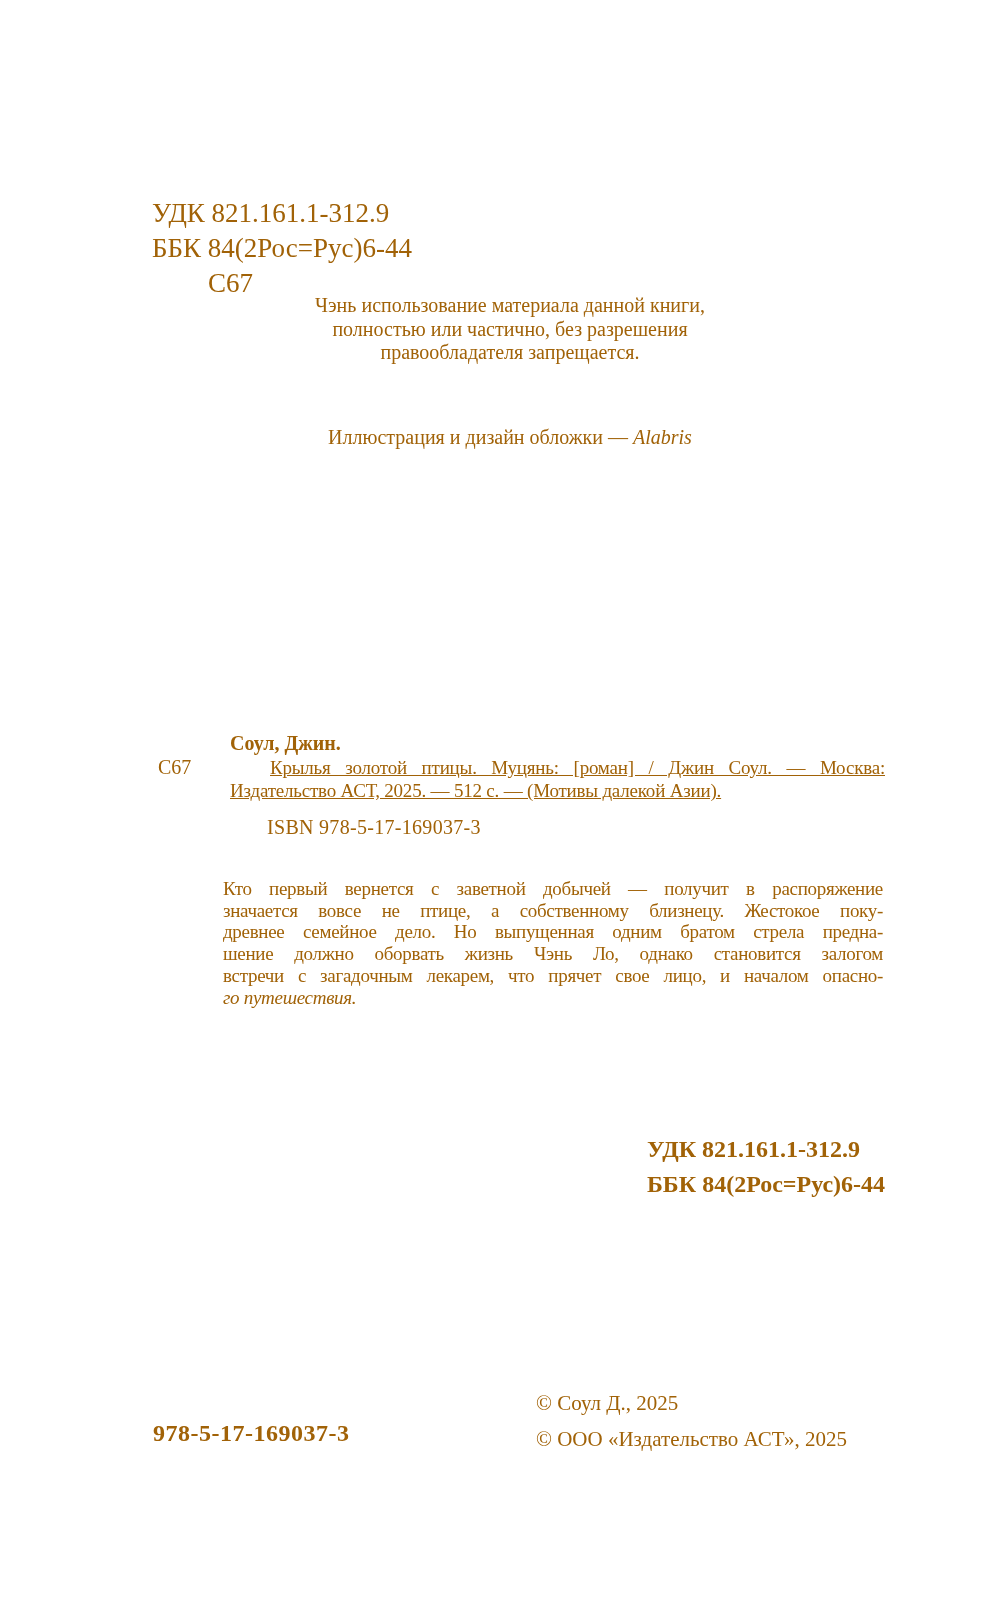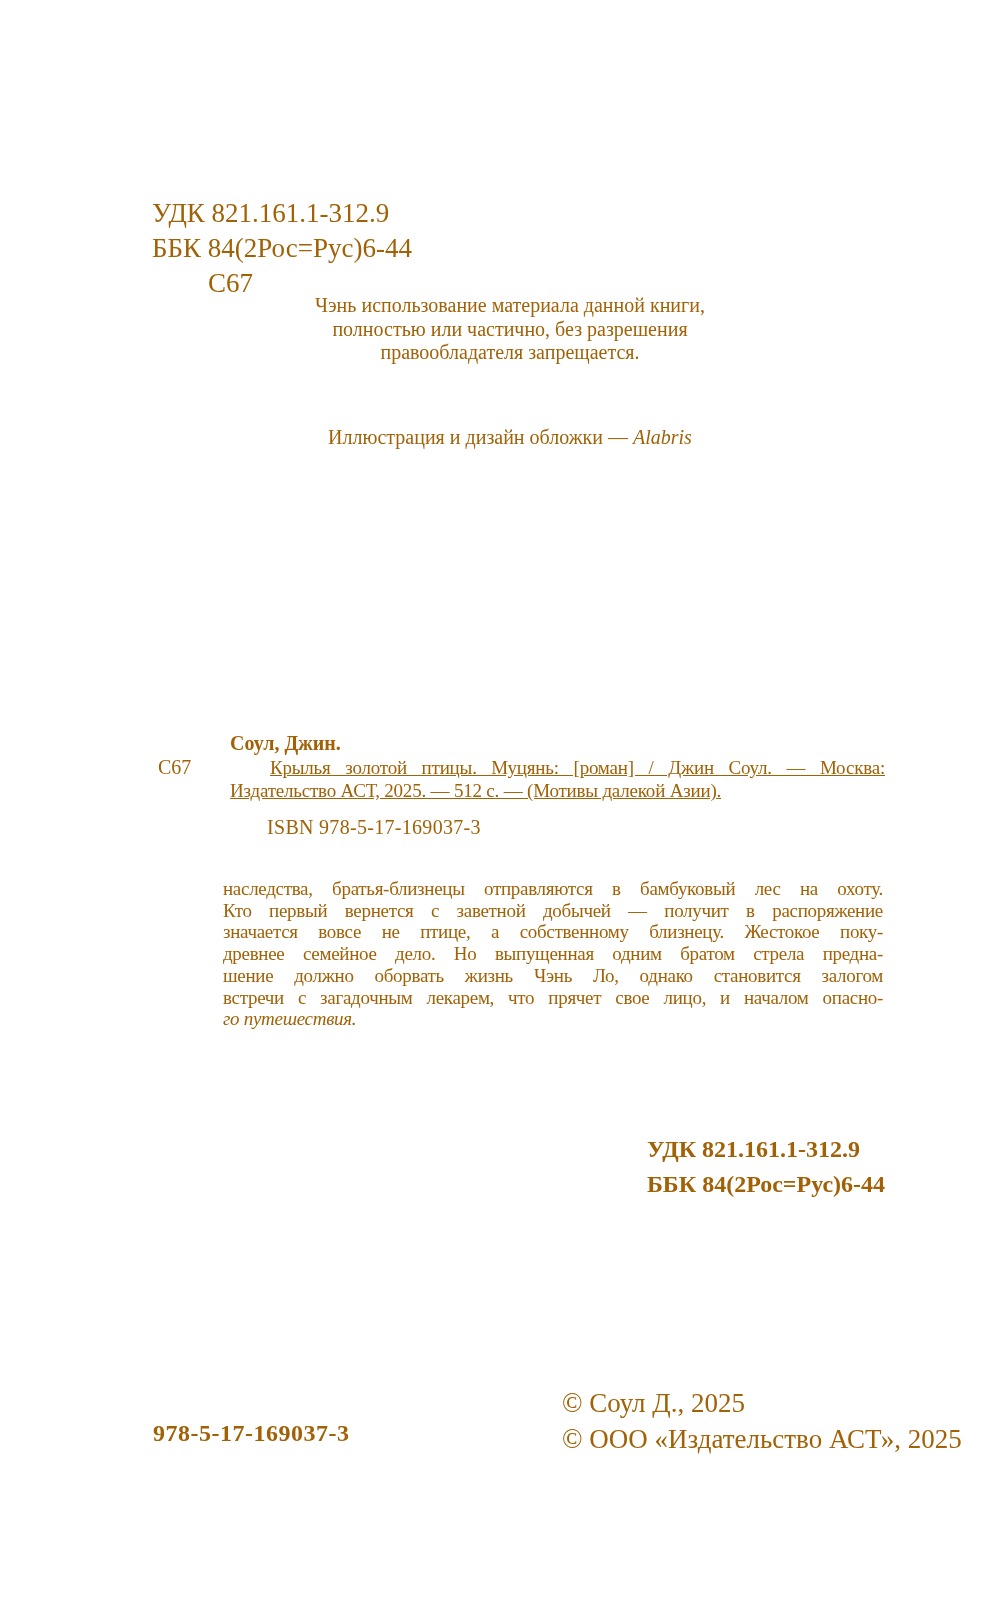--- a/index.html
+++ b/index.html
@@ -125,23 +125,23 @@
     position: absolute;
     left: 153px;
     top: 1420px;
     font-size: 24px;
     font-weight: bold;
     letter-spacing: 0.5px;
     white-space: nowrap;
   }
   .copyrights {
     position: absolute;
-    left: 562px;
+    left: 536px;
     top: 1386px;
-    font-size: 27px;
+    font-size: 21px;
     line-height: 35.5px;
     white-space: nowrap;
   }
 </style>
 </head>
 <body>
 
 <div class="page">
 
   <div class="top-codes">
@@ -164,21 +164,20 @@
   <div class="card-code">С67</div>
 
   <div class="desc">
     <div class="l1">Крылья золотой птицы. Муцянь: [роман] / Джин Соул. — Москва:</div>
     <div>Издательство АСТ, 2025. — 512 с. — (Мотивы далекой Азии).</div>
   </div>
 
   <div class="isbn-line">ISBN 978-5-17-169037-3</div>
 
   <div class="annotation">
-    <div class="jl">наследства, братья-близнецы отправляются в бамбуковый лес на охоту.</div>
     <div class="jl">Кто первый вернется с заветной добычей — получит в распоряжение</div>
     <div class="jl">значается вовсе не птице, а собственному близнецу. Жестокое поку-</div>
     <div class="jl">древнее семейное дело. Но выпущенная одним братом стрела предна-</div>
     <div class="jl">шение должно оборвать жизнь Чэнь Ло, однако становится залогом</div>
     <div class="jl">встречи с загадочным лекарем, что прячет свое лицо, и началом опасно-</div>
     <div class="jl last">го путешествия.</div>
   </div>
 
   <div class="bottom-codes">
     <div>УДК 821.161.1-312.9</div>

